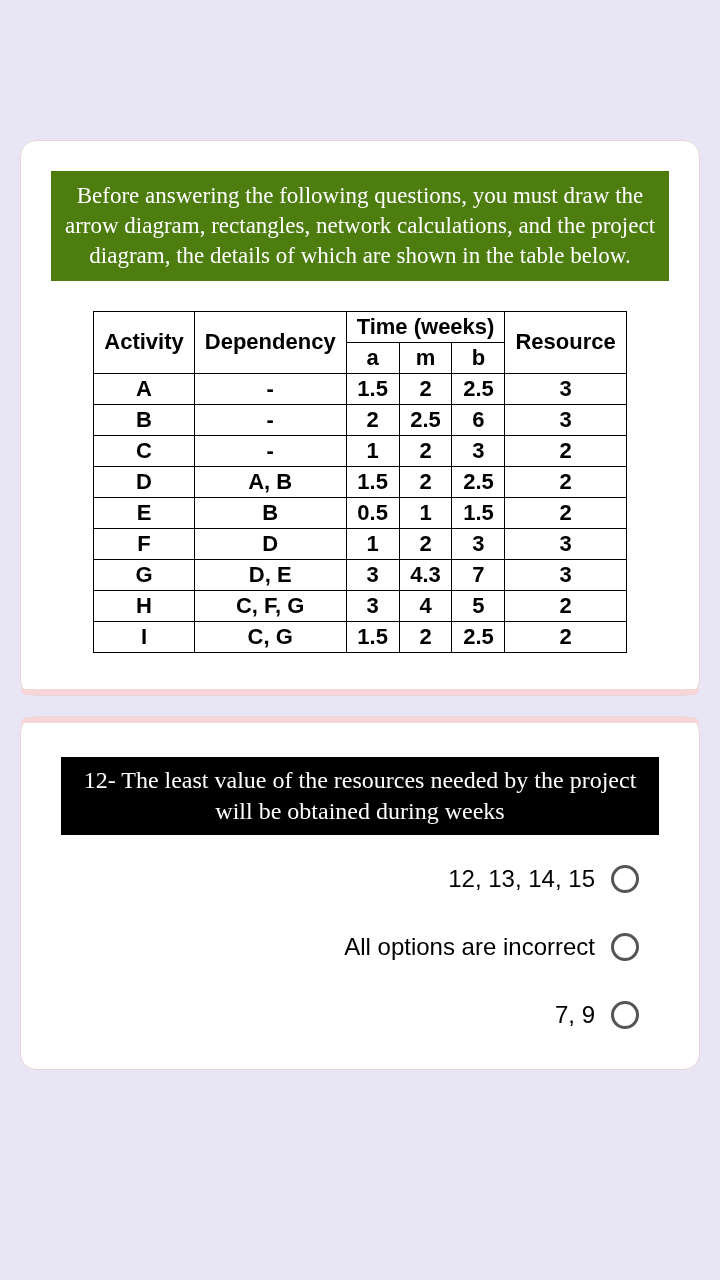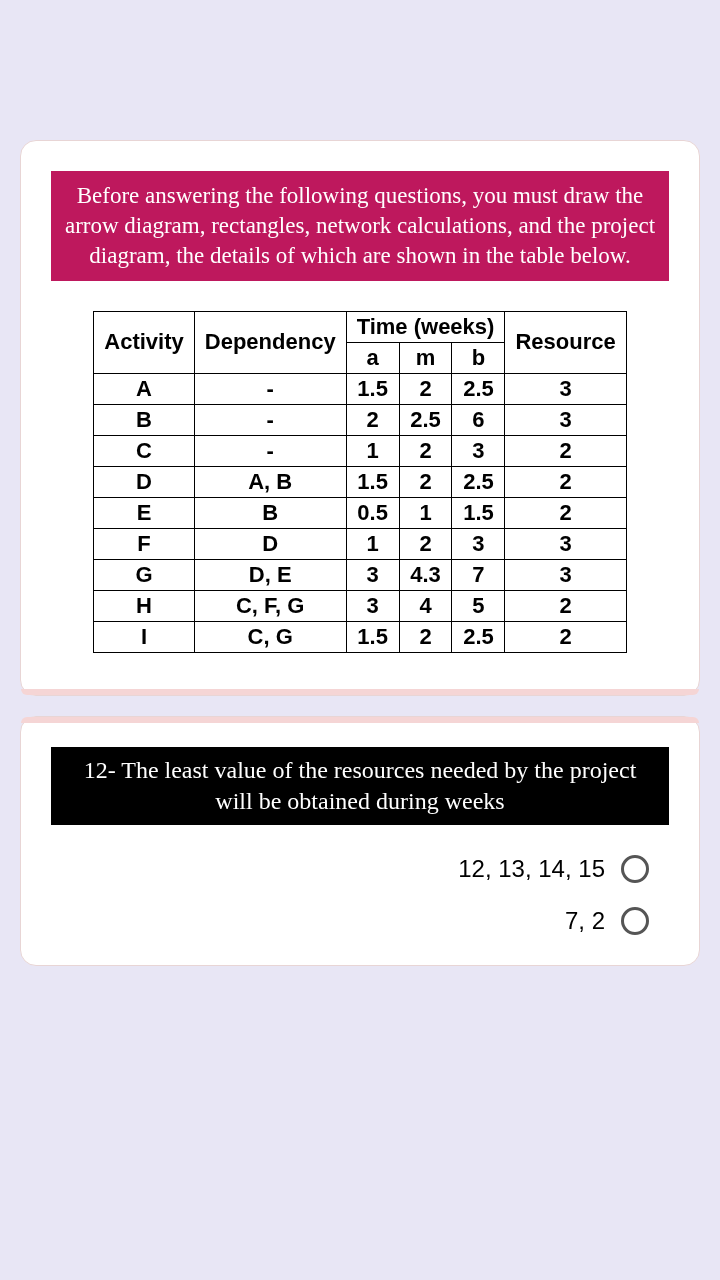--- a/index.html
+++ b/index.html
@@ -31,21 +31,21 @@
       content: '';
       position: absolute;
       bottom: 0;
       left: 0;
       right: 0;
       height: 6px;
       background: #f5d5d5;
       border-radius: 0 0 16px 16px;
     }
     .instruction-box {
-      background: #be185d;
+      background: #4d7c0f;
       color: #fff;
       font-family: 'Times New Roman', serif;
       font-size: 23px;
       text-align: center;
       padding: 10px 12px;
       line-height: 1.3;
       margin-bottom: 30px;
     }
     table {
       border-collapse: collapse;
@@ -58,21 +58,21 @@
       padding: 2px 10px;
       text-align: center;
       font-weight: bold;
     }
     th {
       font-weight: bold;
     }
     .question-card {
       background: #fff;
       border-radius: 16px;
-      padding: 30px;
+      padding: 40px;
       border: 1px solid #e8d5d5;
       position: relative;
     }
     .question-card::before {
       content: '';
       position: absolute;
       top: 0;
       left: 0;
       right: 0;
       height: 6px;
@@ -85,21 +85,21 @@
       font-family: 'Times New Roman', serif;
       font-size: 24px;
       text-align: center;
       padding: 8px 20px;
       line-height: 1.3;
       margin-bottom: 30px;
     }
     .options {
       display: flex;
       flex-direction: column;
-      gap: 24px;
+      gap: 40px;
       padding-right: 20px;
     }
     .option {
       display: flex;
       align-items: center;
       justify-content: flex-end;
       gap: 16px;
       font-size: 24px;
       font-family: Arial, sans-serif;
     }
@@ -211,17 +211,21 @@
 </div>
 
 <div class="question-card">
   <div class="question-text">12- The least value of the resources needed by the project will be obtained during weeks</div>
   <div class="options">
   <div class="option">
         <span>12, 13, 14, 15</span>
         <span class="radio"></span>
       </div>
       <div class="option">
-        <span>7, 2</span>
+        <span>All options are incorrect</span>
+        <span class="radio"></span>
+      </div>
+      <div class="option">
+        <span>7, 9</span>
         <span class="radio"></span>
       </div>
     </div>
 </div>
 
 </body></html>

